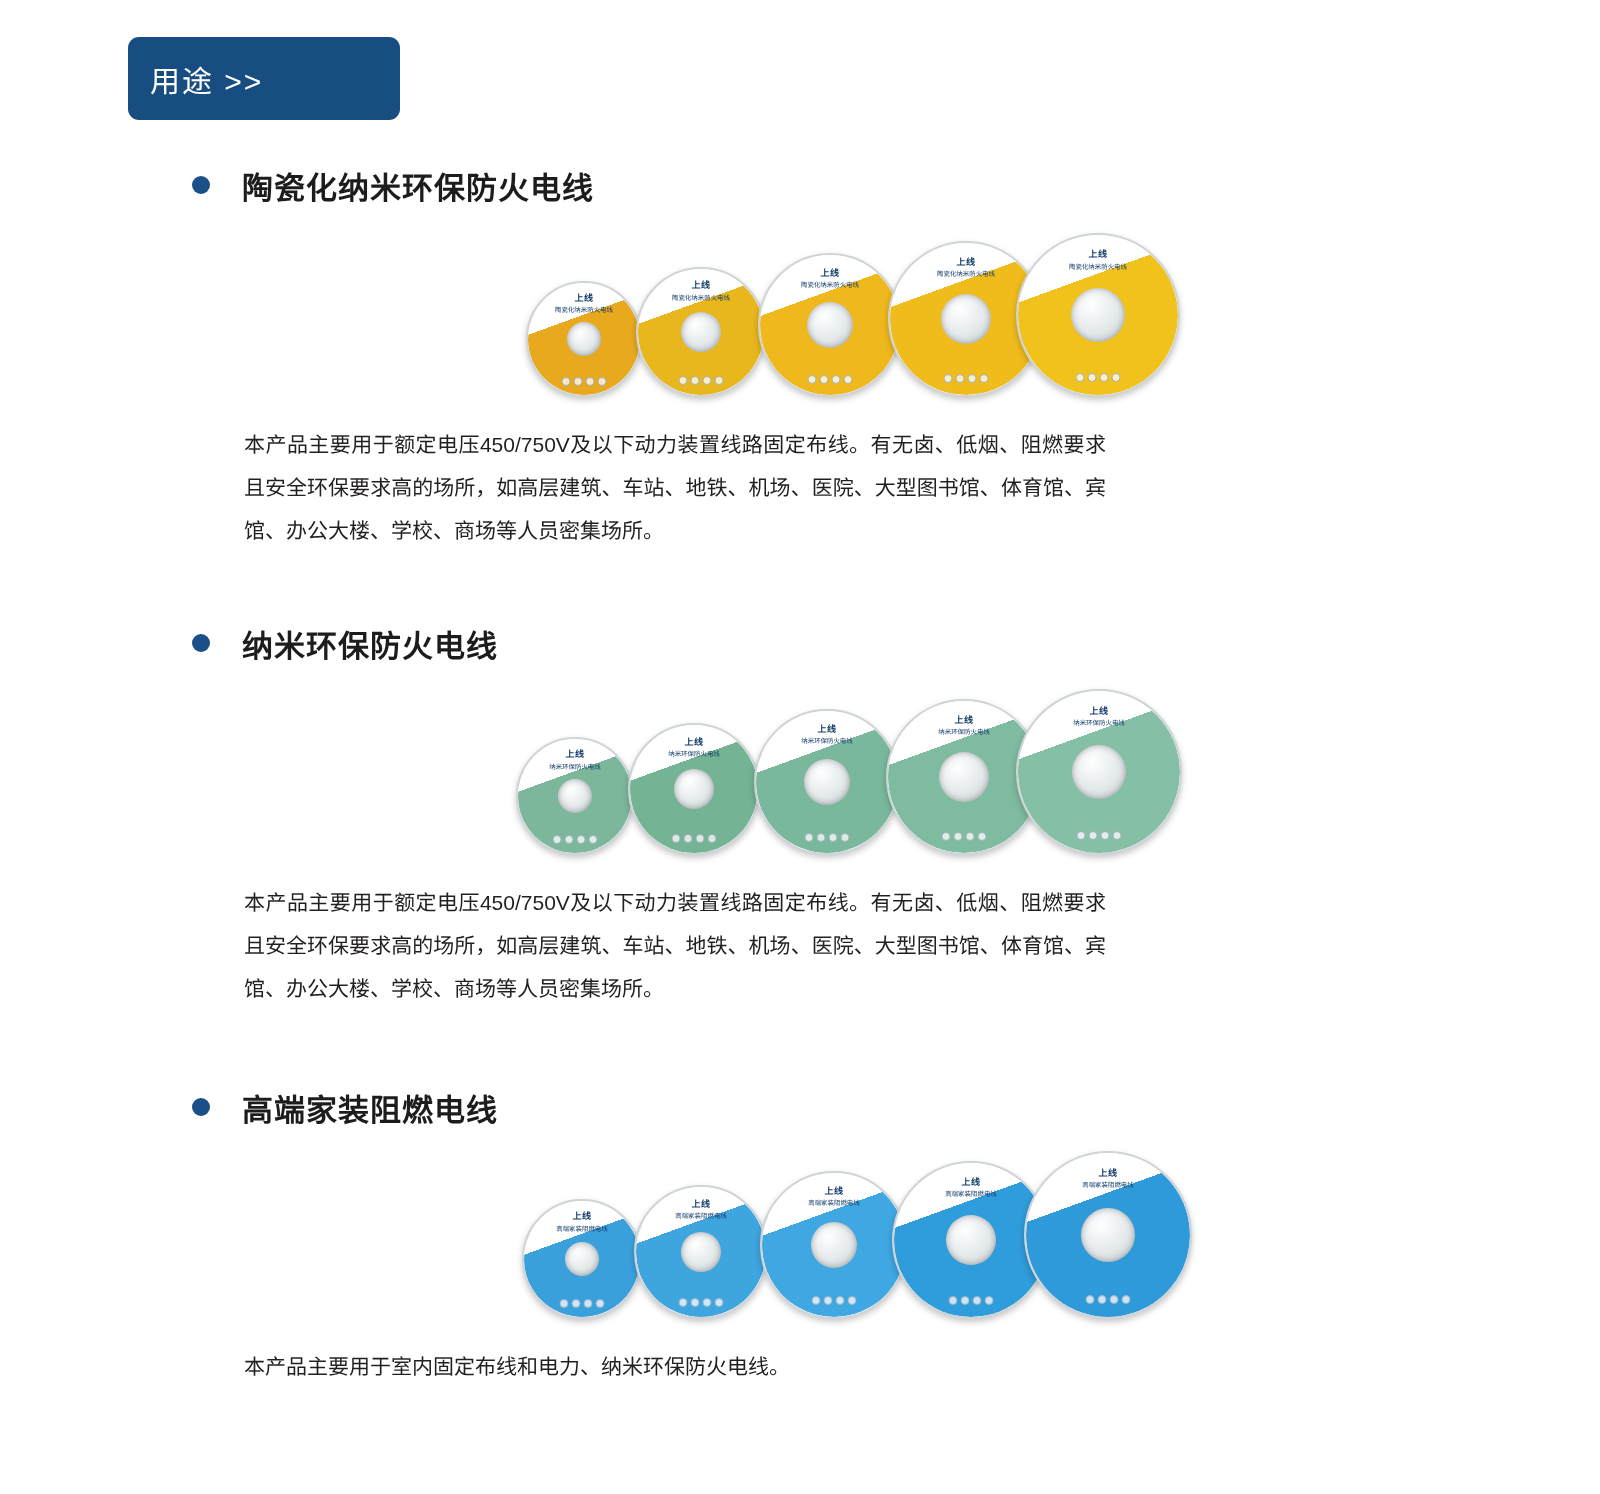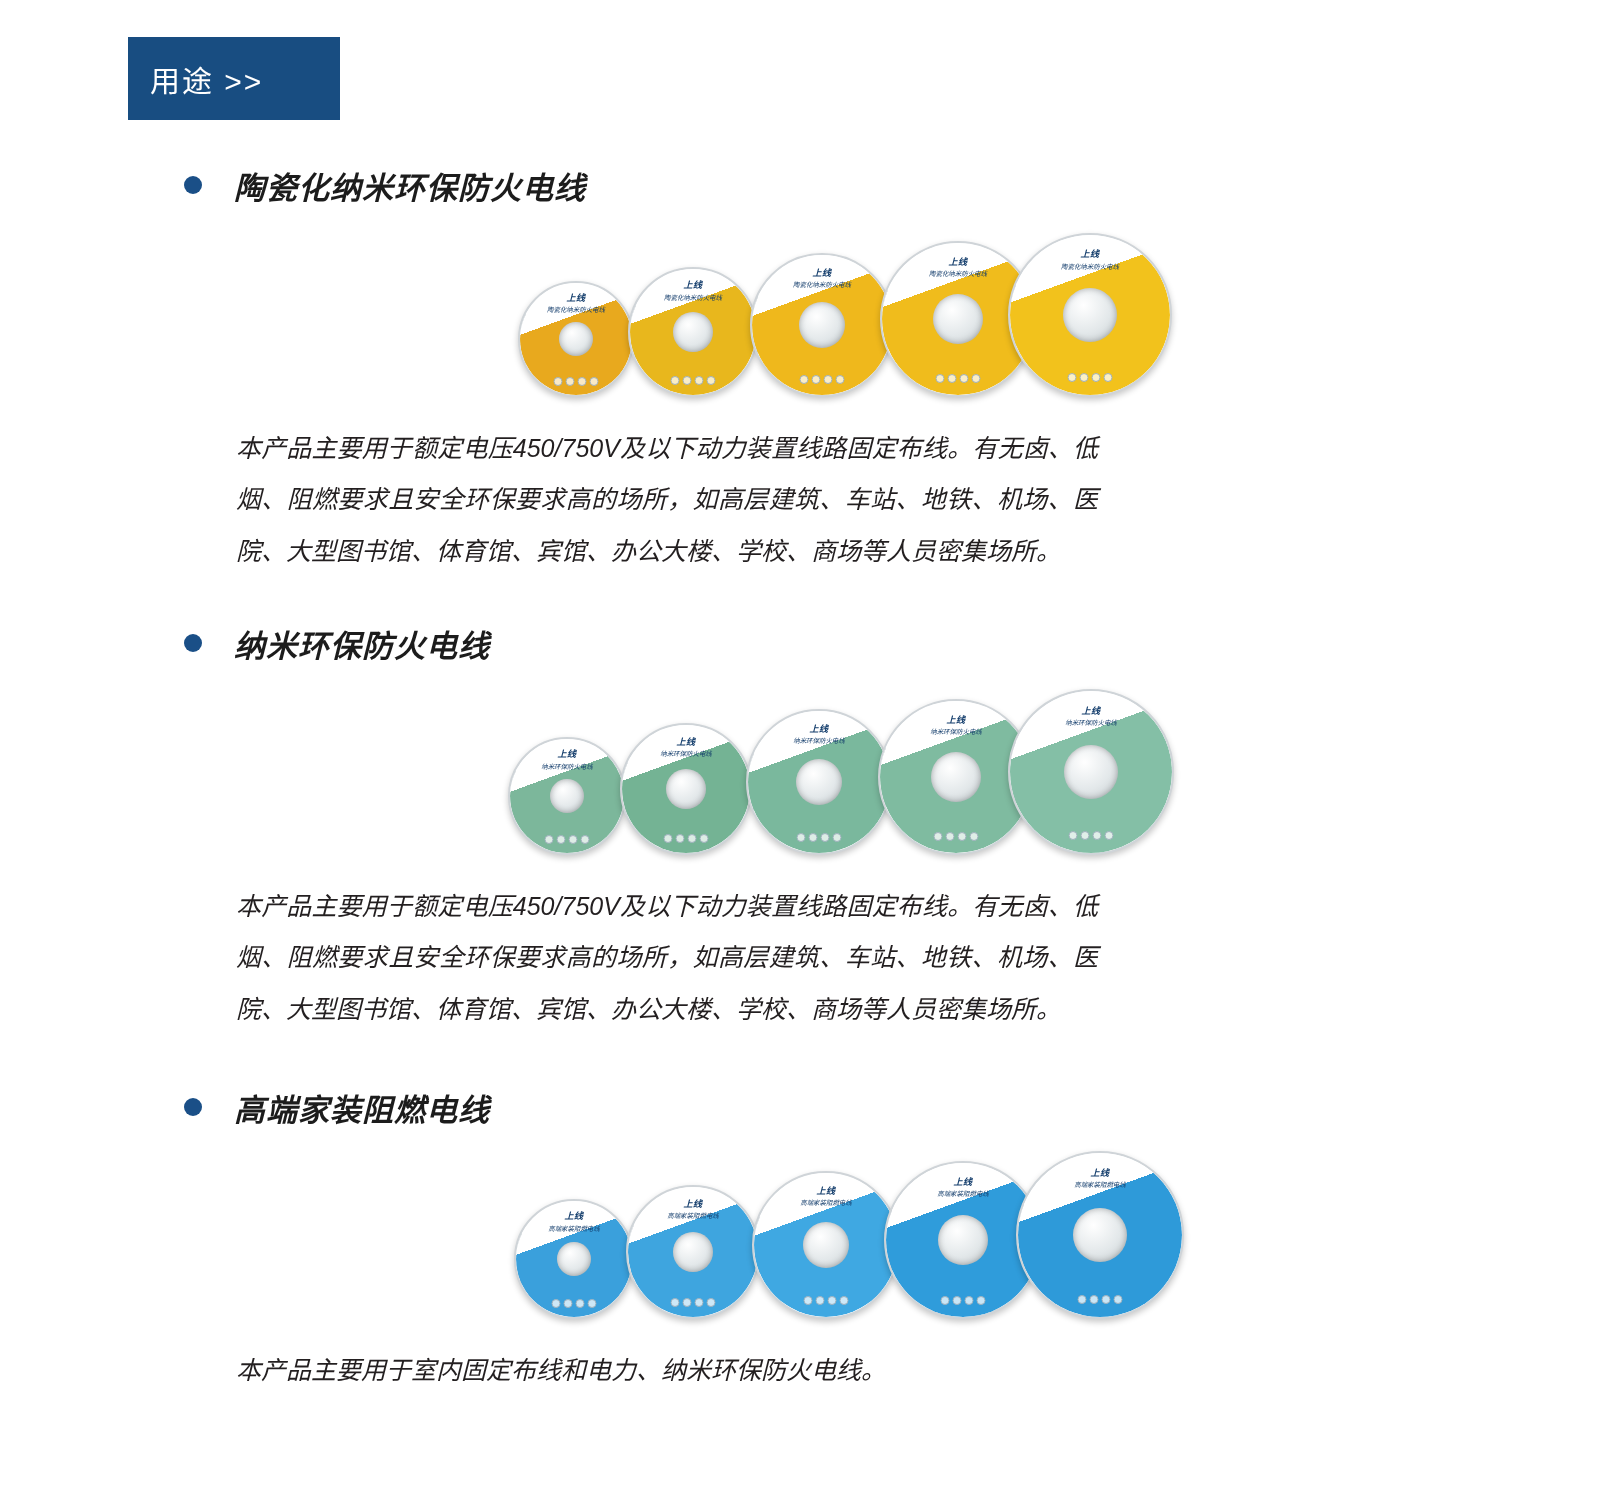--- a/index.html
+++ b/index.html
@@ -15,40 +15,40 @@
     color: #231f20;
     position: relative;
     overflow-x: hidden;
   }
 
   
   .banner {
     position: absolute;
     left: 128px;
     top: 37px;
-    width: 212px;
+    width: 272px;
     height: 83px;
     background: #184d81;
     display: flex;
     align-items: center;
+    border-radius: 11px;
   }
   .banner-text {
     color: #ffffff;
     font-size: 30px;
     letter-spacing: 2px;
     padding-left: 22px;
     white-space: nowrap;
   }
 
   
   .section {
     position: absolute;
-    left: 8px;
+    left: 16px;
     width: 1296px;
-    font-style: italic;
   }
   .sec1 { top: 160px; }
   .sec2 { top: 618px; }
   .sec3 { top: 1082px; }
 
   .heading-row {
     display: flex;
     align-items: center;
     padding-left: 176px;
     height: 50px;
@@ -144,21 +144,21 @@
     height: 88%;
     border-radius: 6px;
     background: linear-gradient(90deg, #b9c2c8, #eef2f4 45%, #aeb8bf);
   }
 
   
   .para {
     margin: 26px 0 0 0;
     padding-left: 228px;
     padding-right: 206px;
-    font-size: 25px;
+    font-size: 21px;
     line-height: 2.05;
     color: #231f20;
     text-align: justify;
     text-justify: inter-ideograph;
   }
   .para.single { text-align: left; }
 </style>
 </head>
 <body>
 

